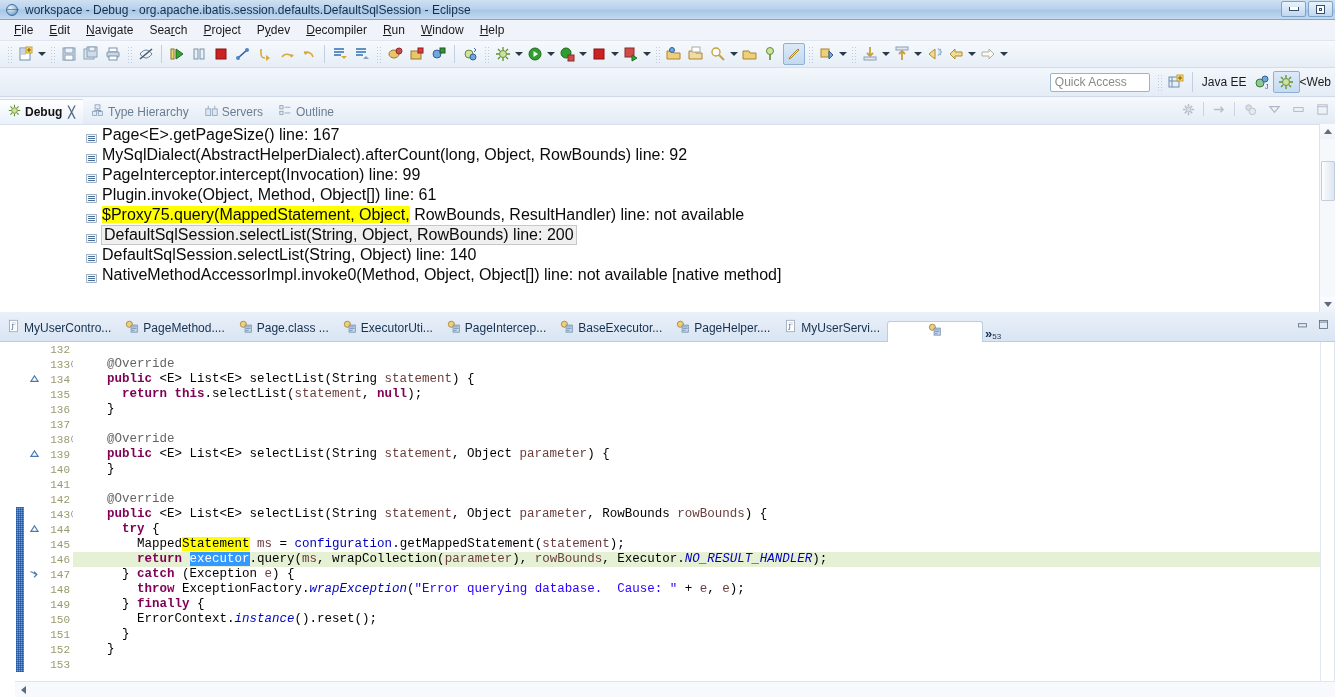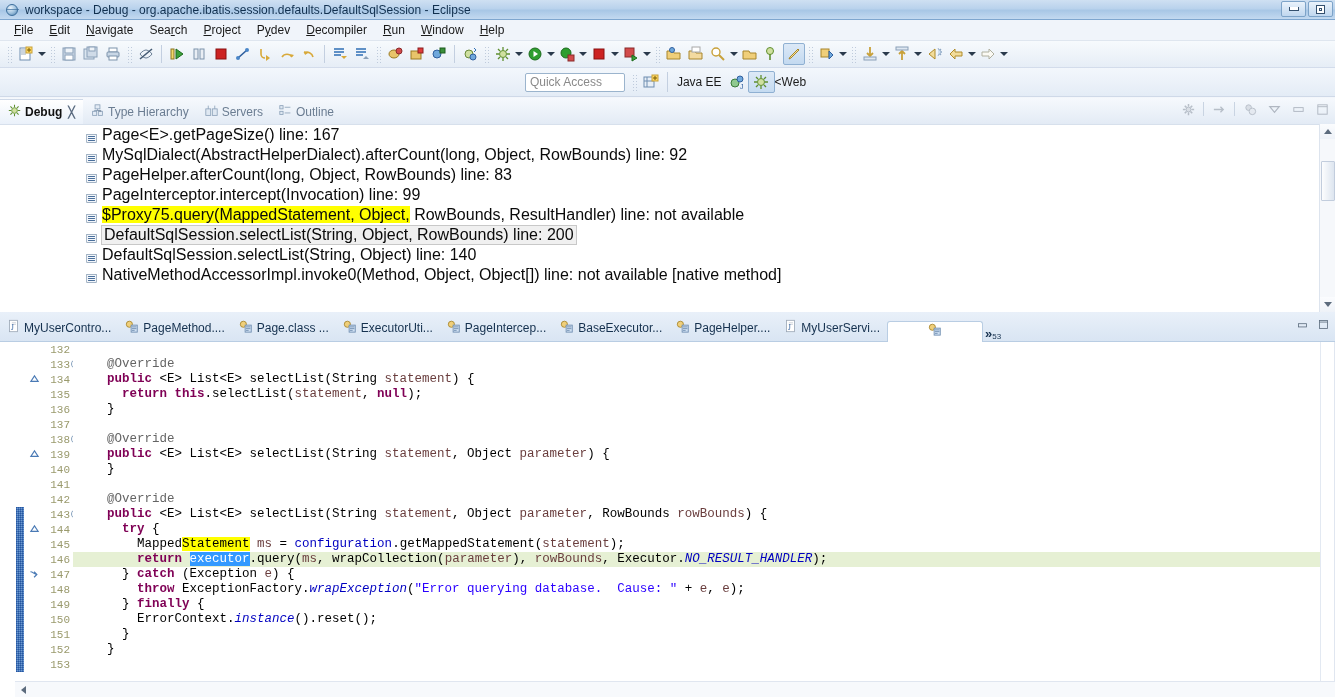--- a/index.html
+++ b/index.html
@@ -59,21 +59,21 @@
     background-size:3px 3px; opacity:.9; }
   .tsep { width:1px; height:18px; background:#c3cfe0; margin:0 4px; }
   .tbtn { width:22px; height:22px; display:inline-flex; align-items:center; justify-content:center; position:relative; flex:none; }
   .tbtn.pressed { border:1px solid #8fb0d2; border-radius:2px; background:linear-gradient(180deg,#dce9f7,#c3d9f0); }
   .arrowdn { width:10px; height:22px; display:inline-flex; align-items:center; justify-content:center; flex:none; }
   .arrowdn i { width:0;height:0;border-left:4px solid transparent;border-right:4px solid transparent;border-top:4px solid #2a3a4c; display:block; }
   .icn { width:16px; height:16px; display:block; }
 
   
   .qarow { height:29px; background:linear-gradient(180deg,#f3f7fc,#e4ecf6);
-    border-bottom:1px solid #cfd9e8; display:flex; align-items:center; justify-content:center; padding-right:2px; }
+    border-bottom:1px solid #cfd9e8; display:flex; align-items:center; justify-content:flex-end; padding-right:2px; }
   .qa-input {
     width:100px; height:19px; border:1px solid #9bb4cd; background:#fff; border-radius:2px;
     font-size:12px; color:#8a8a8a; padding:0 4px; display:flex; align-items:center; margin-right:4px;
   }
   .persp-sep { width:1px; height:20px; background:#c3cfe0; margin:0 5px; }
   .persp-btn { height:22px; display:flex; align-items:center; gap:3px; padding:0 4px; font-size:12px; color:#1b1b1b; white-space:nowrap; }
   .persp-btn.active { border:1px solid #8fb0d2; border-radius:2px; background:linear-gradient(180deg,#dde9f7,#c5dbf1); }
 
   
   .debugview { position:absolute; left:0; top:98px; width:1335px; height:214px; background:#ec4899; }
@@ -570,28 +570,28 @@
               <rect x="1" y="2" width="14" height="12" fill="#f4f7fb" stroke="#7d93ab"></rect>
               <path d="M3 5h10M3 8h10M3 11h10" stroke="#4a6f9b" stroke-width="1.6"></path>
             </svg></span>
           <span class="frtext">MySqlDialect(AbstractHelperDialect).afterCount(long, Object, RowBounds) line: 92</span>
         </div>
         <div class="frame">
           <span class="fricon"><svg width="11" height="11" viewBox="0 0 16 16">
               <rect x="1" y="2" width="14" height="12" fill="#f4f7fb" stroke="#7d93ab"></rect>
               <path d="M3 5h10M3 8h10M3 11h10" stroke="#4a6f9b" stroke-width="1.6"></path>
             </svg></span>
-          <span class="frtext">PageHelper.afterCount(long, Object, RowBounds) line: 83</span>
+          <span class="frtext">PageInterceptor.intercept(Invocation) line: 99</span>
         </div>
         <div class="frame">
           <span class="fricon"><svg width="11" height="11" viewBox="0 0 16 16">
               <rect x="1" y="2" width="14" height="12" fill="#f4f7fb" stroke="#7d93ab"></rect>
               <path d="M3 5h10M3 8h10M3 11h10" stroke="#4a6f9b" stroke-width="1.6"></path>
             </svg></span>
-          <span class="frtext">PageInterceptor.intercept(Invocation) line: 99</span>
+          <span class="frtext">Plugin.invoke(Object, Method, Object[]) line: 61</span>
         </div>
         <div class="frame">
           <span class="fricon"><svg width="11" height="11" viewBox="0 0 16 16">
               <rect x="1" y="2" width="14" height="12" fill="#f4f7fb" stroke="#7d93ab"></rect>
               <path d="M3 5h10M3 8h10M3 11h10" stroke="#4a6f9b" stroke-width="1.6"></path>
             </svg></span>
           <span class="frtext"><span class="hl-yellow">$Proxy75.query(MappedStatement, Object,</span> RowBounds, ResultHandler) line: not available</span>
         </div>
         <div class="frame selected">
           <span class="fricon"><svg width="11" height="11" viewBox="0 0 16 16">

